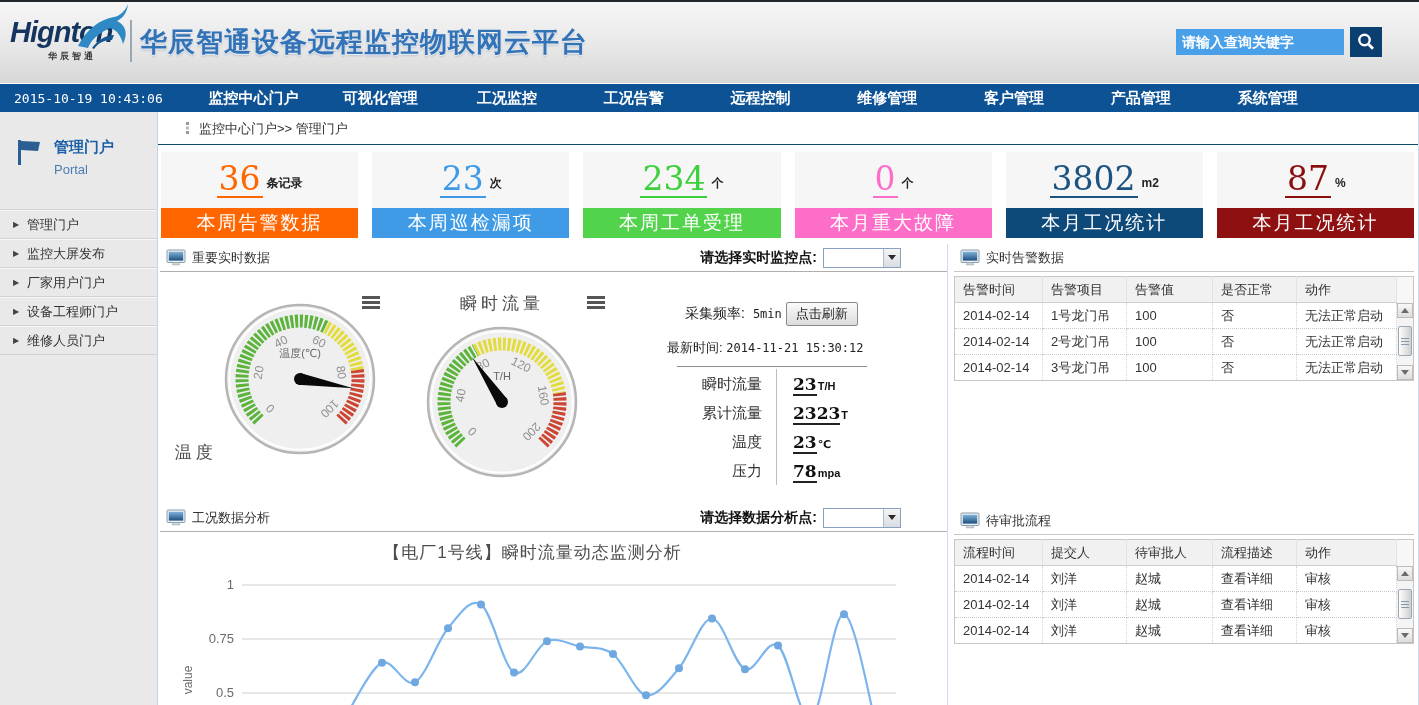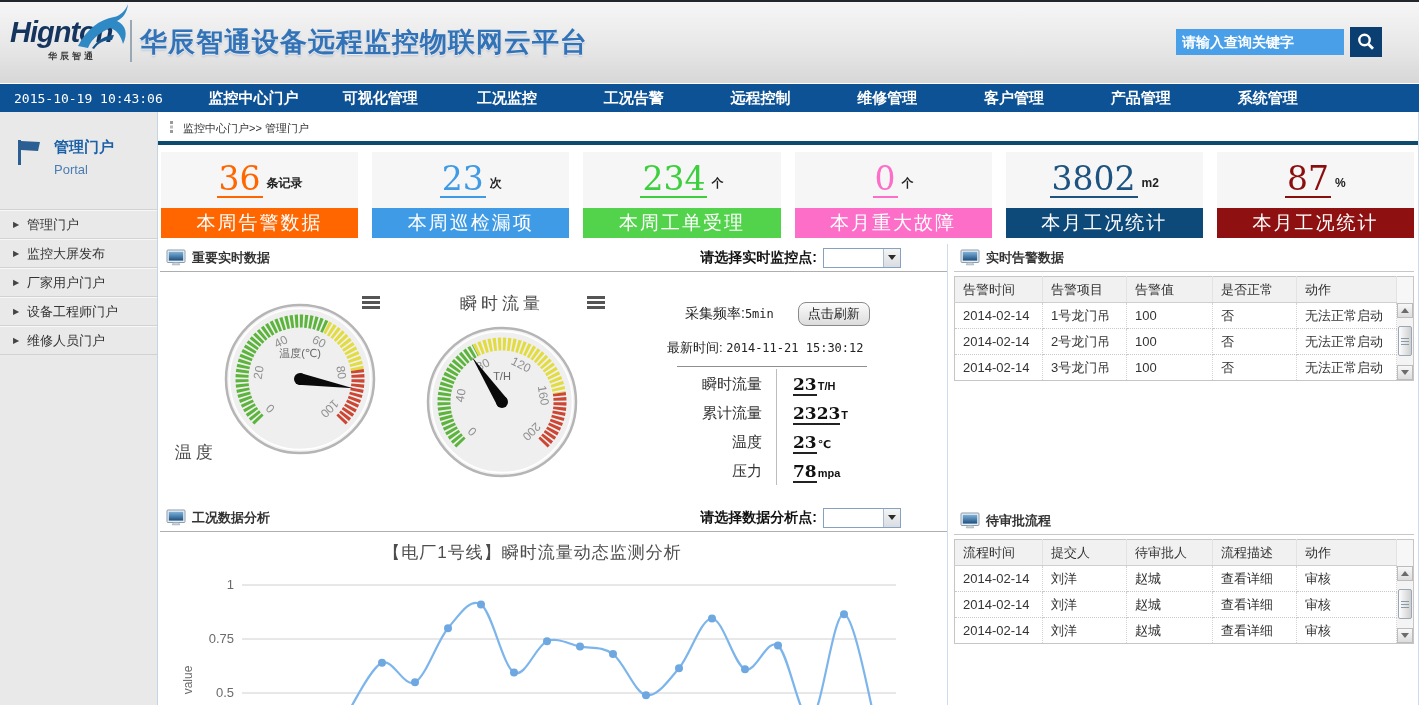--- a/index.html
+++ b/index.html
@@ -29,60 +29,60 @@
   .sidebar { width:158px; background:#e9e9e9; border-right:1px solid #c3d5e6; }
   .portal { display:flex; padding:26px 0 0 16px; }
   .portal-txt { margin-left:12px; }
   .portal-title { font-size:15px; font-weight:bold; color:#1b5fa6; }
   .portal-sub { font-size:13px; color:#4a7db3; margin-top:5px; }
   .side-menu { list-style:none; margin-top:32px; border-top:1px solid #d2d2d2; }
   .side-menu li { position:relative; height:29px; line-height:28px; padding-left:27px; font-size:13px; color:#333; border-top:1px solid #f7f7f7; border-bottom:1px solid #d2d2d2; cursor:pointer; }
   .side-menu li .tri { position:absolute; left:13px; top:0; font-size:8px; color:#444; }
 
   .main { flex:1; position:relative; background:#fff; border-right:1px solid #ccdcee; }
-  .breadcrumb { height:33px; line-height:33px; padding-left:12px; font-size:11px; color:#333; border-bottom:4px solid #0c4a6e; }
+  .breadcrumb { height:33px; line-height:33px; padding-left:28px; font-size:13px; color:#333; border-bottom:1px solid #0c4a6e; }
   .breadcrumb svg { vertical-align:-1px; margin-right:6px; }
 
   
   .stats-row { display:flex; gap:14px; margin:7px 4px 6px 3px; }
   .stat-card { flex:1; }
   .stat-top { height:56px; background:#f6f6f6; display:flex; align-items:center; justify-content:center; }
   .stat-num { font-family:"DejaVu Serif","Liberation Serif",serif; font-size:33px; line-height:1; border-bottom:2px solid; padding:0 2px 1px 2px; }
   .stat-unit { font-size:12px; color:#222; margin-left:4px; margin-top:6px; font-weight:bold; }
   .stat-bar { height:30px; line-height:30px; text-align:center; color:#fff; font-size:19px; letter-spacing:2px; cursor:pointer; }
 
   
   .cols { display:flex; }
   .col-left { width:790px; border-right:1px solid #ccdcee; padding-left:2px; }
   .col-right { flex:1; padding:0 4px 0 6px; }
 
   .panel-head { position:relative; height:28px; display:flex; align-items:center; padding-left:6px; border-bottom:1px solid #aeaeae; }
   .panel-head.no-line { border-bottom:1px solid #c7c7c7; }
-  .panel-title { font-size:13px; font-weight:bold; color:#333; margin-left:6px; }
+  .panel-title { font-size:13px; font-weight:normal; color:#333; margin-left:6px; }
   .head-right { margin-left:auto; padding-right:46px; display:flex; align-items:center; }
   .sel-label { font-size:14px; font-weight:bold; color:#111; margin-right:6px; }
   .dropdown { display:inline-flex; width:78px; height:20px; border:1px solid #87a2c0; background:#fff; cursor:pointer; }
   .dd-box { flex:1; }
   .dd-btn { width:17px; background:linear-gradient(#f4f4f4,#d9dde2); border-left:1px solid #a9bdd2; display:flex; align-items:center; justify-content:center; }
   .dd-arrow { width:0; height:0; border-left:4px solid transparent; border-right:4px solid transparent; border-top:5px solid #2a2a2a; }
 
   
   .realtime-body { position:relative; height:232px; }
   .gauge-wrap { position:absolute; top:20px; width:226px; text-align:center; }
   .gauge-wrap.g1 { left:4px; }
   .gauge-wrap.g2 { left:229px; }
   .gauge-title { font-size:17px; color:#4a4a4a; letter-spacing:4px; }
   .burger { position:absolute; right:10px; top:4px; width:18px; height:13px; cursor:pointer;
     background:linear-gradient(#555 0 3px,rgba(0,0,0,0) 3px 5px,#555 5px 8px,rgba(0,0,0,0) 8px 10px,#555 10px 13px); }
   .gauge { margin-top:8px; }
 
   .info { position:absolute; left:507px; top:30px; width:258px; }
   .info-row1 { padding-left:18px; font-size:14px; color:#222; display:flex; align-items:center; }
-  .freq-val { font-family:"DejaVu Sans Mono",monospace; font-size:12px; margin-left:0; }
-  .refresh-btn { margin-left:24px; font-size:13px; font-family:inherit; padding:2px 9px; background:linear-gradient(#fbfbfb,#dcdcdc); border:1px solid #8a8a8a; border-radius:8px; cursor:pointer; color:#222; }
+  .freq-val { font-family:"DejaVu Sans Mono",monospace; font-size:12px; margin-left:8px; }
+  .refresh-btn { margin-left:4px; font-size:13px; font-family:inherit; padding:2px 9px; background:linear-gradient(#fbfbfb,#dcdcdc); border:1px solid #8a8a8a; border-radius:2px; cursor:pointer; color:#222; }
   .info-row2 { margin-top:13px; font-size:13px; color:#222; }
   .info-row2 .mono { font-family:"DejaVu Sans Mono",monospace; font-size:12px; }
   .info-hr { margin:9px 0 0 10px; width:190px; border-top:1px solid #8f8f8f; }
   .readings { margin-top:2px; }
   .r-row { display:flex; height:29px; align-items:center; }
   .r-name { width:110px; text-align:right; padding-right:14px; font-size:15px; color:#333; border-right:1px solid #bdbdbd; line-height:29px; height:29px; }
   .r-val { padding-left:16px; }
   .r-val b { font-family:"DejaVu Serif","Liberation Serif",serif; font-size:17px; color:#111; border-bottom:2px solid #222; }
   .r-val i { font-style:normal; font-size:11px; font-weight:bold; color:#111; margin-left:1px; }
 

